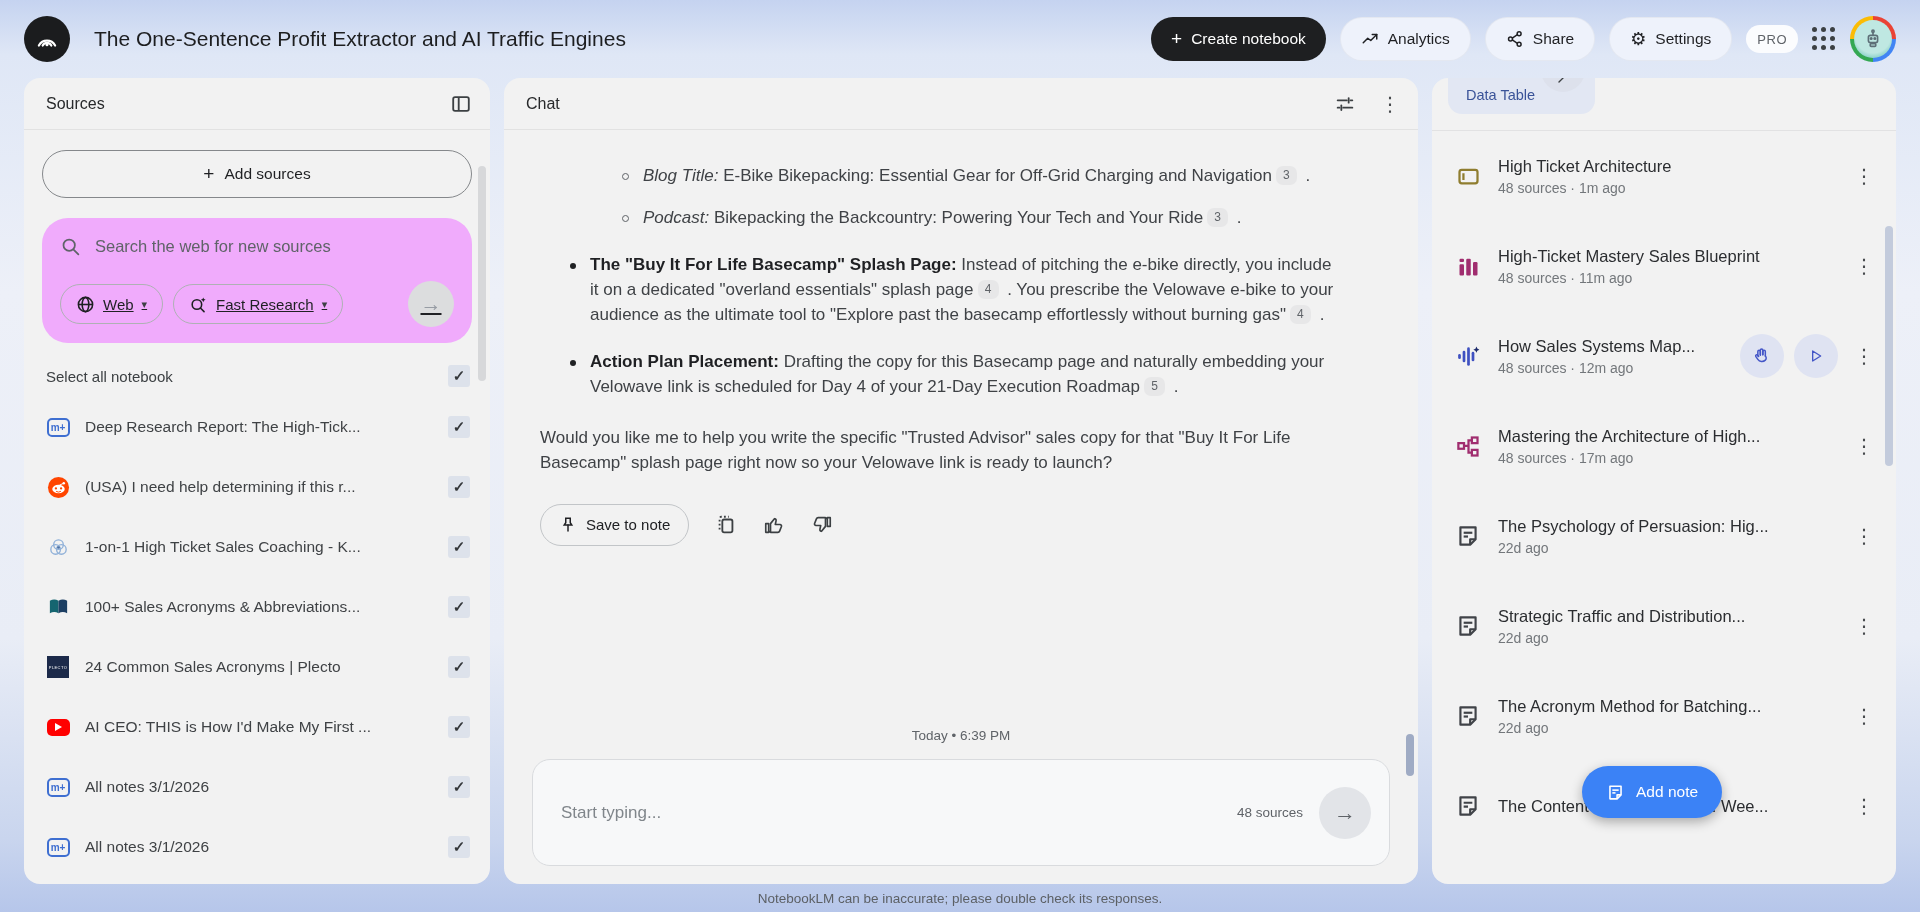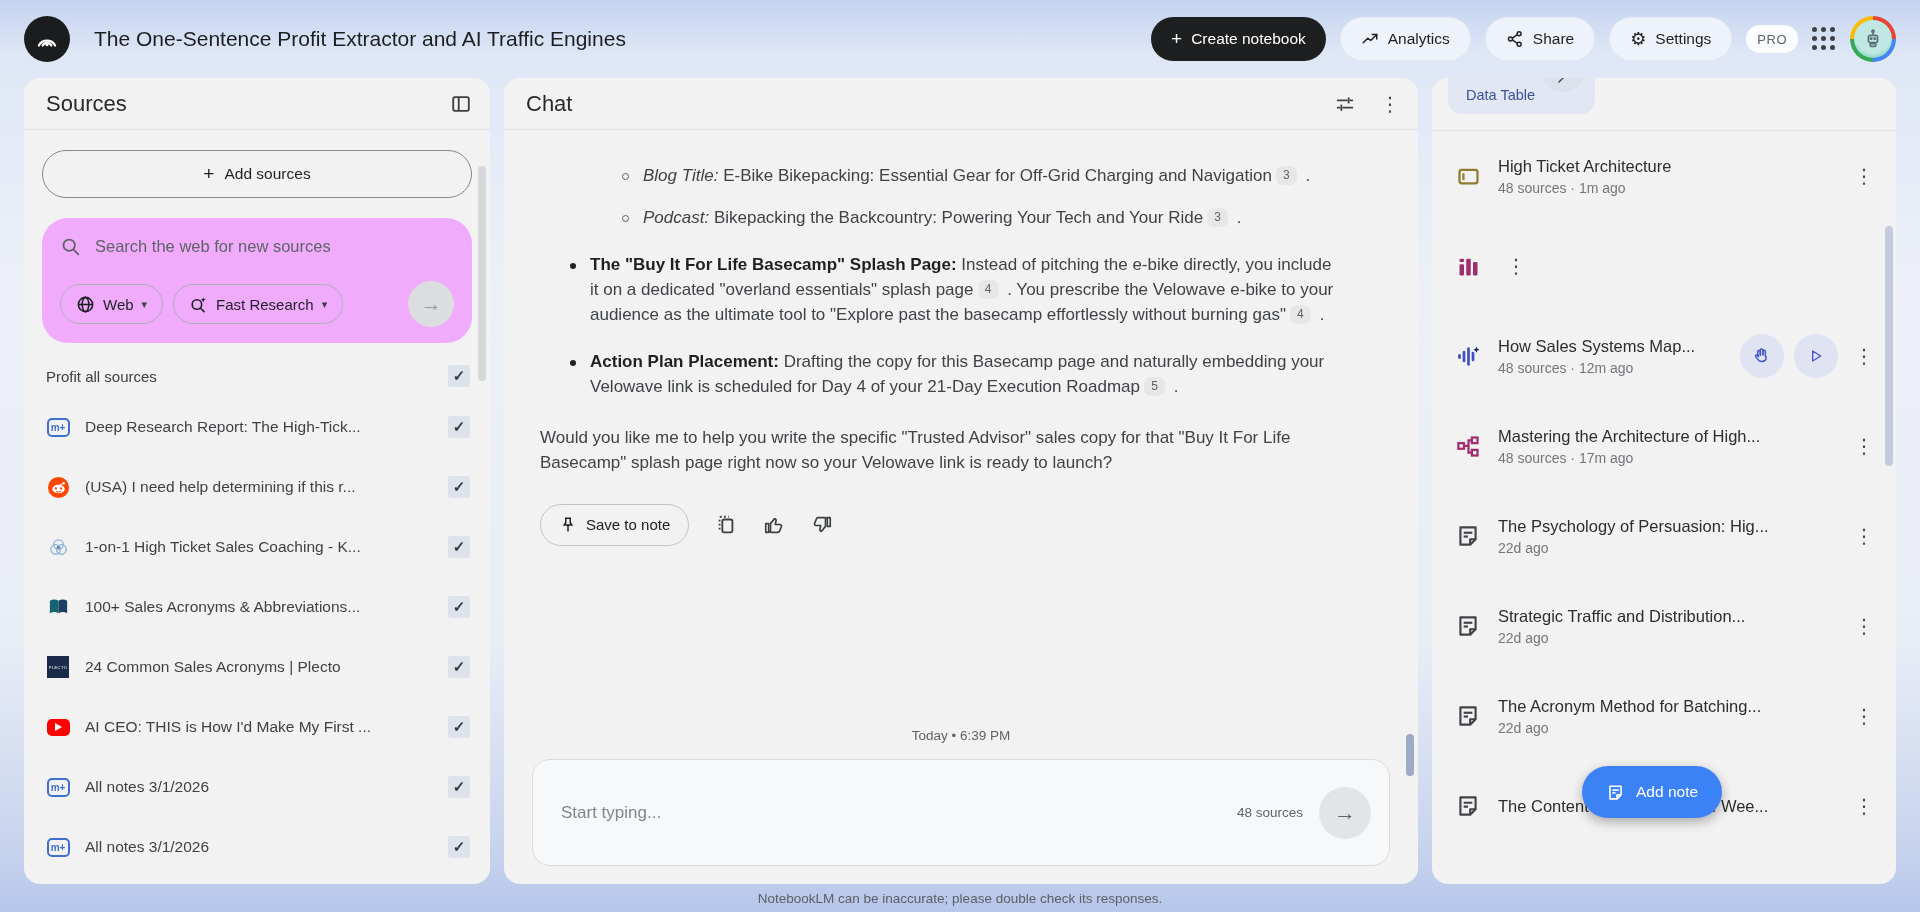--- a/index.html
+++ b/index.html
@@ -18,32 +18,32 @@
   .pill.dark { background:#1e1f21; color:#fff; border:none; }
   .pro-badge { height:28px; padding:0 11px; display:flex; align-items:center; border-radius:14px; background:#fbfcfe; color:#5f6368; font-size:13px; letter-spacing:.5px; }
   .apps-grid { width:24px; height:24px; display:grid; grid-template-columns:repeat(3,5px); grid-template-rows:repeat(3,5px); gap:4px; cursor:pointer; }
   .apps-grid i { background:#3c4043; border-radius:50%; }
   .avatar { width:46px; height:46px; border-radius:50%; background:conic-gradient(#ea4335 0 25%, #4285f4 25% 50%, #34a853 50% 75%, #fbbc05 75% 100%); display:flex; align-items:center; justify-content:center; cursor:pointer; }
   .avatar .inner { width:38px; height:38px; border-radius:50%; background:radial-gradient(circle at 50% 40%, #bfe8e2 0 60%, #49b5a8 100%); display:flex; align-items:center; justify-content:center; font-size:20px; color:#5a6b72; }
 
   .main { position:absolute; top:78px; left:24px; right:24px; bottom:28px; display:flex; gap:14px; }
   .panel { background:#f2f2f2; border-radius:16px; overflow:hidden; position:relative; display:flex; flex-direction:column; }
   .panel-header { height:52px; flex:0 0 auto; display:flex; align-items:center; justify-content:space-between; padding:0 18px 0 22px; border-bottom:1px solid #e2e2e2; }
-  .panel-title { font-size:22px; color:#27292b; }
+  .panel-title { font-size:16px; color:#27292b; }
   .collapse-icon { width:22px; height:22px; cursor:pointer; }
 
   
   .sources-panel { width:466px; flex:0 0 auto; }
   .add-sources-btn { margin:20px 18px 6px; height:48px; border:1px solid #85888b; border-radius:24px; background:transparent;
         display:flex; align-items:center; justify-content:center; gap:10px; font-size:15.5px; color:#1f2023; cursor:pointer; }
   .search-card { margin:14px 18px 4px; background:#f0abfc; border-radius:26px; padding:18px 18px 16px; }
   .search-row { display:flex; align-items:center; gap:14px; }
   .search-input { border:none; outline:none; background:transparent; font-size:16.5px; color:#3c4043; width:100%; font-family:inherit; }
   .search-input::placeholder { color:#5f6368; }
-  .filter-row { display:flex; align-items:center; margin-top:24px; gap:10px; }
+  .filter-row { display:flex; align-items:center; margin-top:24px; gap:10px;text-decoration:underline; }
   .chip { display:inline-flex; align-items:center; gap:8px; height:40px; padding:0 15px; border:1px solid #aeb1b4; border-radius:20px; font-size:15px; color:#1f2023; cursor:pointer; background:transparent; }
   .chip .caret { font-size:11px; color:#3c4043; }
   .search-go { margin-left:auto; width:46px; height:46px; border-radius:50%; background:#dcddde; border:none; color:#979ca4; font-size:21px; display:flex; align-items:center; justify-content:center; cursor:pointer; }
   .select-all-row { display:flex; align-items:center; justify-content:space-between; padding:18px 20px 4px 22px; font-size:15px; color:#3c4043; }
   .checkbox { width:22px; height:22px; border-radius:3px; background:#dde2eb; display:flex; align-items:center; justify-content:center; font-size:15px; font-weight:bold; color:#35383b; cursor:pointer; flex:0 0 auto; }
   .source-list { flex:1 1 auto; overflow:hidden; padding-top:6px; }
   .source-row { height:60px; display:flex; align-items:center; gap:15px; padding:0 20px 0 22px; cursor:pointer; }
   .source-row .stitle { flex:1 1 auto; font-size:15.5px; color:#3f4245; white-space:nowrap; overflow:hidden; text-overflow:ellipsis; }
   .src-ic { width:24px; height:24px; flex:0 0 auto; display:flex; align-items:center; justify-content:center; }
   .ic-notes { width:23px; height:19px; border:2px solid #3f6fd1; border-radius:5px; color:#3f6fd1; font-size:10px; font-weight:bold; display:flex; align-items:center; justify-content:center; letter-spacing:0; }
@@ -218,21 +218,21 @@
             </svg>
           </span>
           <span>Fast Research</span>
           <span class="caret">▾</span>
         </button>
         <button class="search-go">→</button>
       </div>
     </div>
 
     <div class="select-all-row">
-      <span>Profit all sources</span>
+      <span>Select all notebook</span>
       <span class="checkbox">✓</span>
     </div>
 
     <div class="source-list">
 
       <div class="source-row">
         <span class="src-ic">
             <span class="ic-notes">m+</span>
           </span>
         <span class="stitle">Deep Research Report: The High-Tick...</span>
@@ -427,20 +427,24 @@
       </div>
 
       <div class="studio-row">
         <span class="st-ic">
           <svg width="27" height="27" viewBox="0 0 24 24" fill="#a02d6f">
             <rect x="4" y="10" width="4" height="10" rx="1"></rect>
               <rect x="10" y="5" width="4" height="15" rx="1"></rect>
               <rect x="16" y="8" width="4" height="12" rx="1"></rect>
             <rect x="4" y="5" width="4" height="3" rx="1"></rect>
           </svg>
+        </span>
+        <span class="st-texts">
+          <div class="st-title">High-Ticket Mastery Sales Blueprint</div>
+          <div class="st-meta">48 sources · 11m ago</div>
         </span>
         <span class="kebab">⋮</span>
       </div>
 
       <div class="studio-row">
         <span class="st-ic">
           <svg width="27" height="27" viewBox="0 0 24 24" fill="none" stroke="#3f51c1" stroke-width="2.4" stroke-linecap="round">
             <line x1="4" y1="11" x2="4" y2="13"></line>
               <line x1="8" y1="8" x2="8" y2="16"></line>
               <line x1="12" y1="5" x2="12" y2="19"></line>

